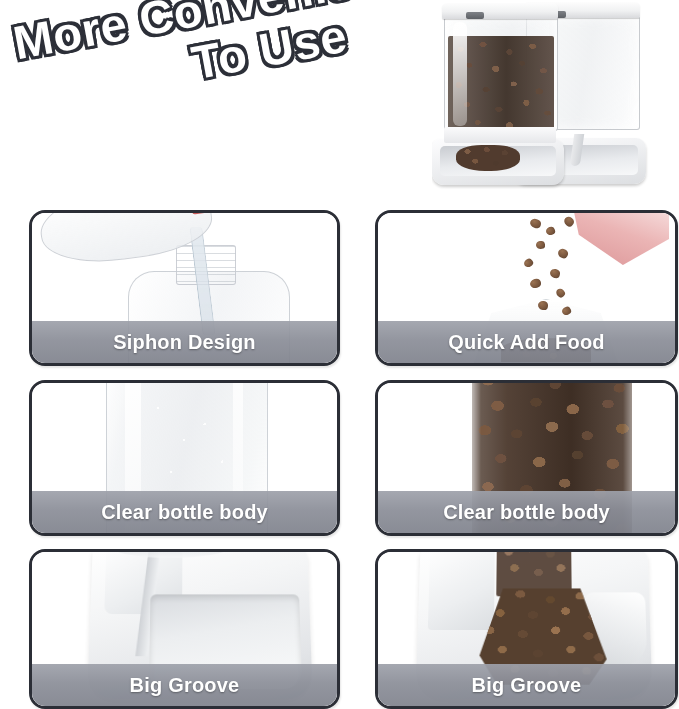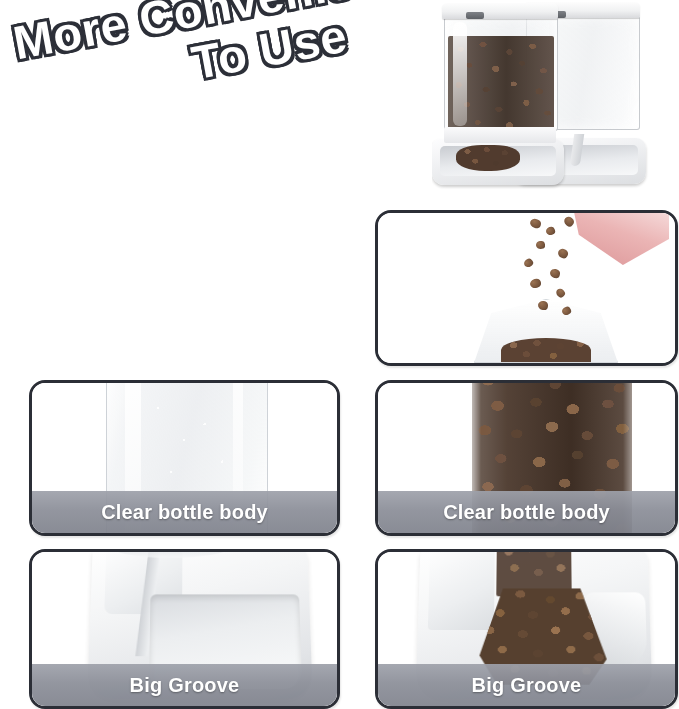--- a/index.html
+++ b/index.html
@@ -436,39 +436,55 @@
       <div class="f-neck"></div>
       <div class="f-lid">
         <div class="f-brand"></div>
       </div>
     </div>
 
   </div>
 
   <div class="grid">
 
+    <div class="panel" id="p0">
+      <div class="scene">
+        <div class="s-bigbottle"></div>
+        <div class="s-bottleneck"></div>
+        <div class="s-stream"></div>
+        <div class="s-pourbottle">
+          <div class="cap"></div>
+        </div>
+      </div>
+      <div class="caption">
+        <span>Siphon Design</span>
+      </div>
+    </div>
 
     <div class="panel" id="p1">
       <div class="scene">
         <div class="s-hopper">
           <div class="kib"></div>
         </div>
         <div class="s-scoop"></div>
         <div class="kernel" style="left:152px;top:6px;width:11px;height:9px;transform:rotate(18deg);"></div>
         <div class="kernel" style="left:168px;top:14px;width:9px;height:8px;transform:rotate(-22deg);"></div>
         <div class="kernel" style="left:186px;top:4px;width:10px;height:9px;transform:rotate(40deg);"></div>
         <div class="kernel" style="left:158px;top:28px;width:9px;height:8px;transform:rotate(-8deg);"></div>
         <div class="kernel" style="left:180px;top:36px;width:10px;height:9px;transform:rotate(28deg);"></div>
         <div class="kernel" style="left:146px;top:46px;width:9px;height:8px;transform:rotate(-34deg);"></div>
         <div class="kernel" style="left:172px;top:56px;width:10px;height:9px;transform:rotate(12deg);"></div>
         <div class="kernel" style="left:152px;top:66px;width:11px;height:9px;transform:rotate(-18deg);"></div>
         <div class="kernel" style="left:178px;top:76px;width:9px;height:8px;transform:rotate(44deg);"></div>
         <div class="kernel" style="left:160px;top:88px;width:10px;height:9px;transform:rotate(6deg);"></div>
         <div class="kernel" style="left:184px;top:94px;width:9px;height:8px;transform:rotate(-26deg);"></div>
       </div>
+      <div class="caption">
+        <span>Quick Add Food</span>
+      </div>
     </div>
 
     <div class="panel" id="p2">
       <div class="scene">
         <div class="s-clearbottle">
           <div class="sheen"></div>
           <div class="sheen2"></div>
           <div class="drops"></div>
         </div>
       </div>

